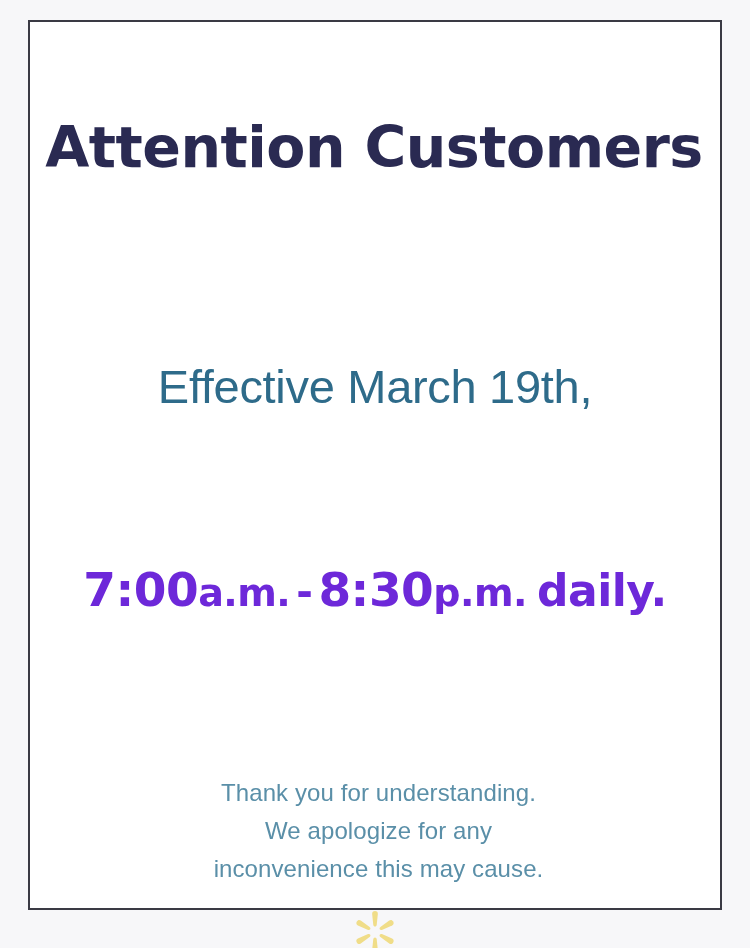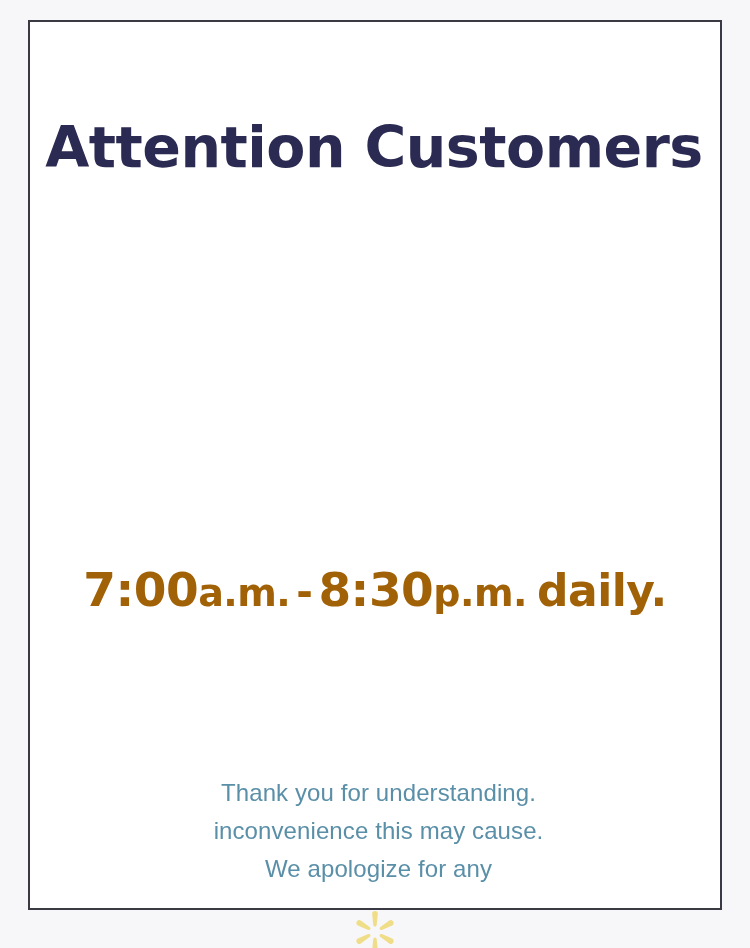--- a/index.html
+++ b/index.html
@@ -82,21 +82,21 @@
 
   
   .hours {
     position: absolute;
     top: 540px;
     left: 0;
     right: 0;
     text-align: center;
     font-family: "DejaVu Sans", sans-serif;
     font-weight: bold;
-    color: #a16207;
+    color: #6d28d9;
     font-size: 44px;
     letter-spacing: -0.5px;
     white-space: nowrap;
   }
   .hours .t-num {
     font-size: 47px;
   }
   .hours .t-mer {
     font-size: 38px;
   }
@@ -146,30 +146,31 @@
 </head>
 <body>
 
 <div class="sign-outer">
   <div class="sign-frame">
     <div class="sign-body">
 
       <h1 class="headline">Attention Customers</h1>
 
       <div class="message">
+        <span class="msg-line">Effective March 19th,</span>
       </div>
 
       <div class="hours">
         <span class="t-num">7:00</span><span class="t-mer">a.m.</span><span class="t-dash">-</span><span class="t-num">8:30</span><span class="t-mer">p.m.</span><span class="t-daily">daily.</span>
       </div>
 
       <div class="footer-note">
         <span class="note-line">Thank you for understanding.</span>
+        <span class="note-line">We apologize for any</span>
         <span class="note-line">inconvenience  this may cause.</span>
-        <span class="note-line">We apologize for any</span>
       </div>
 
     </div>
 
     <div class="spark-wrap">
       <svg viewBox="0 0 48 48" xmlns="http://www.w3.org/2000/svg" aria-hidden="true">
         <g fill="#f0dd88">
           <g transform="translate(24,24)">
             <g>
               <path d="M0,-21 C1.9,-21 3.0,-19.8 2.85,-18.1 L1.75,-7.6 C1.6,-6.2 0.95,-5.5 0,-5.5 C-0.95,-5.5 -1.6,-6.2 -1.75,-7.6 L-2.85,-18.1 C-3.0,-19.8 -1.9,-21 0,-21 Z"></path>

